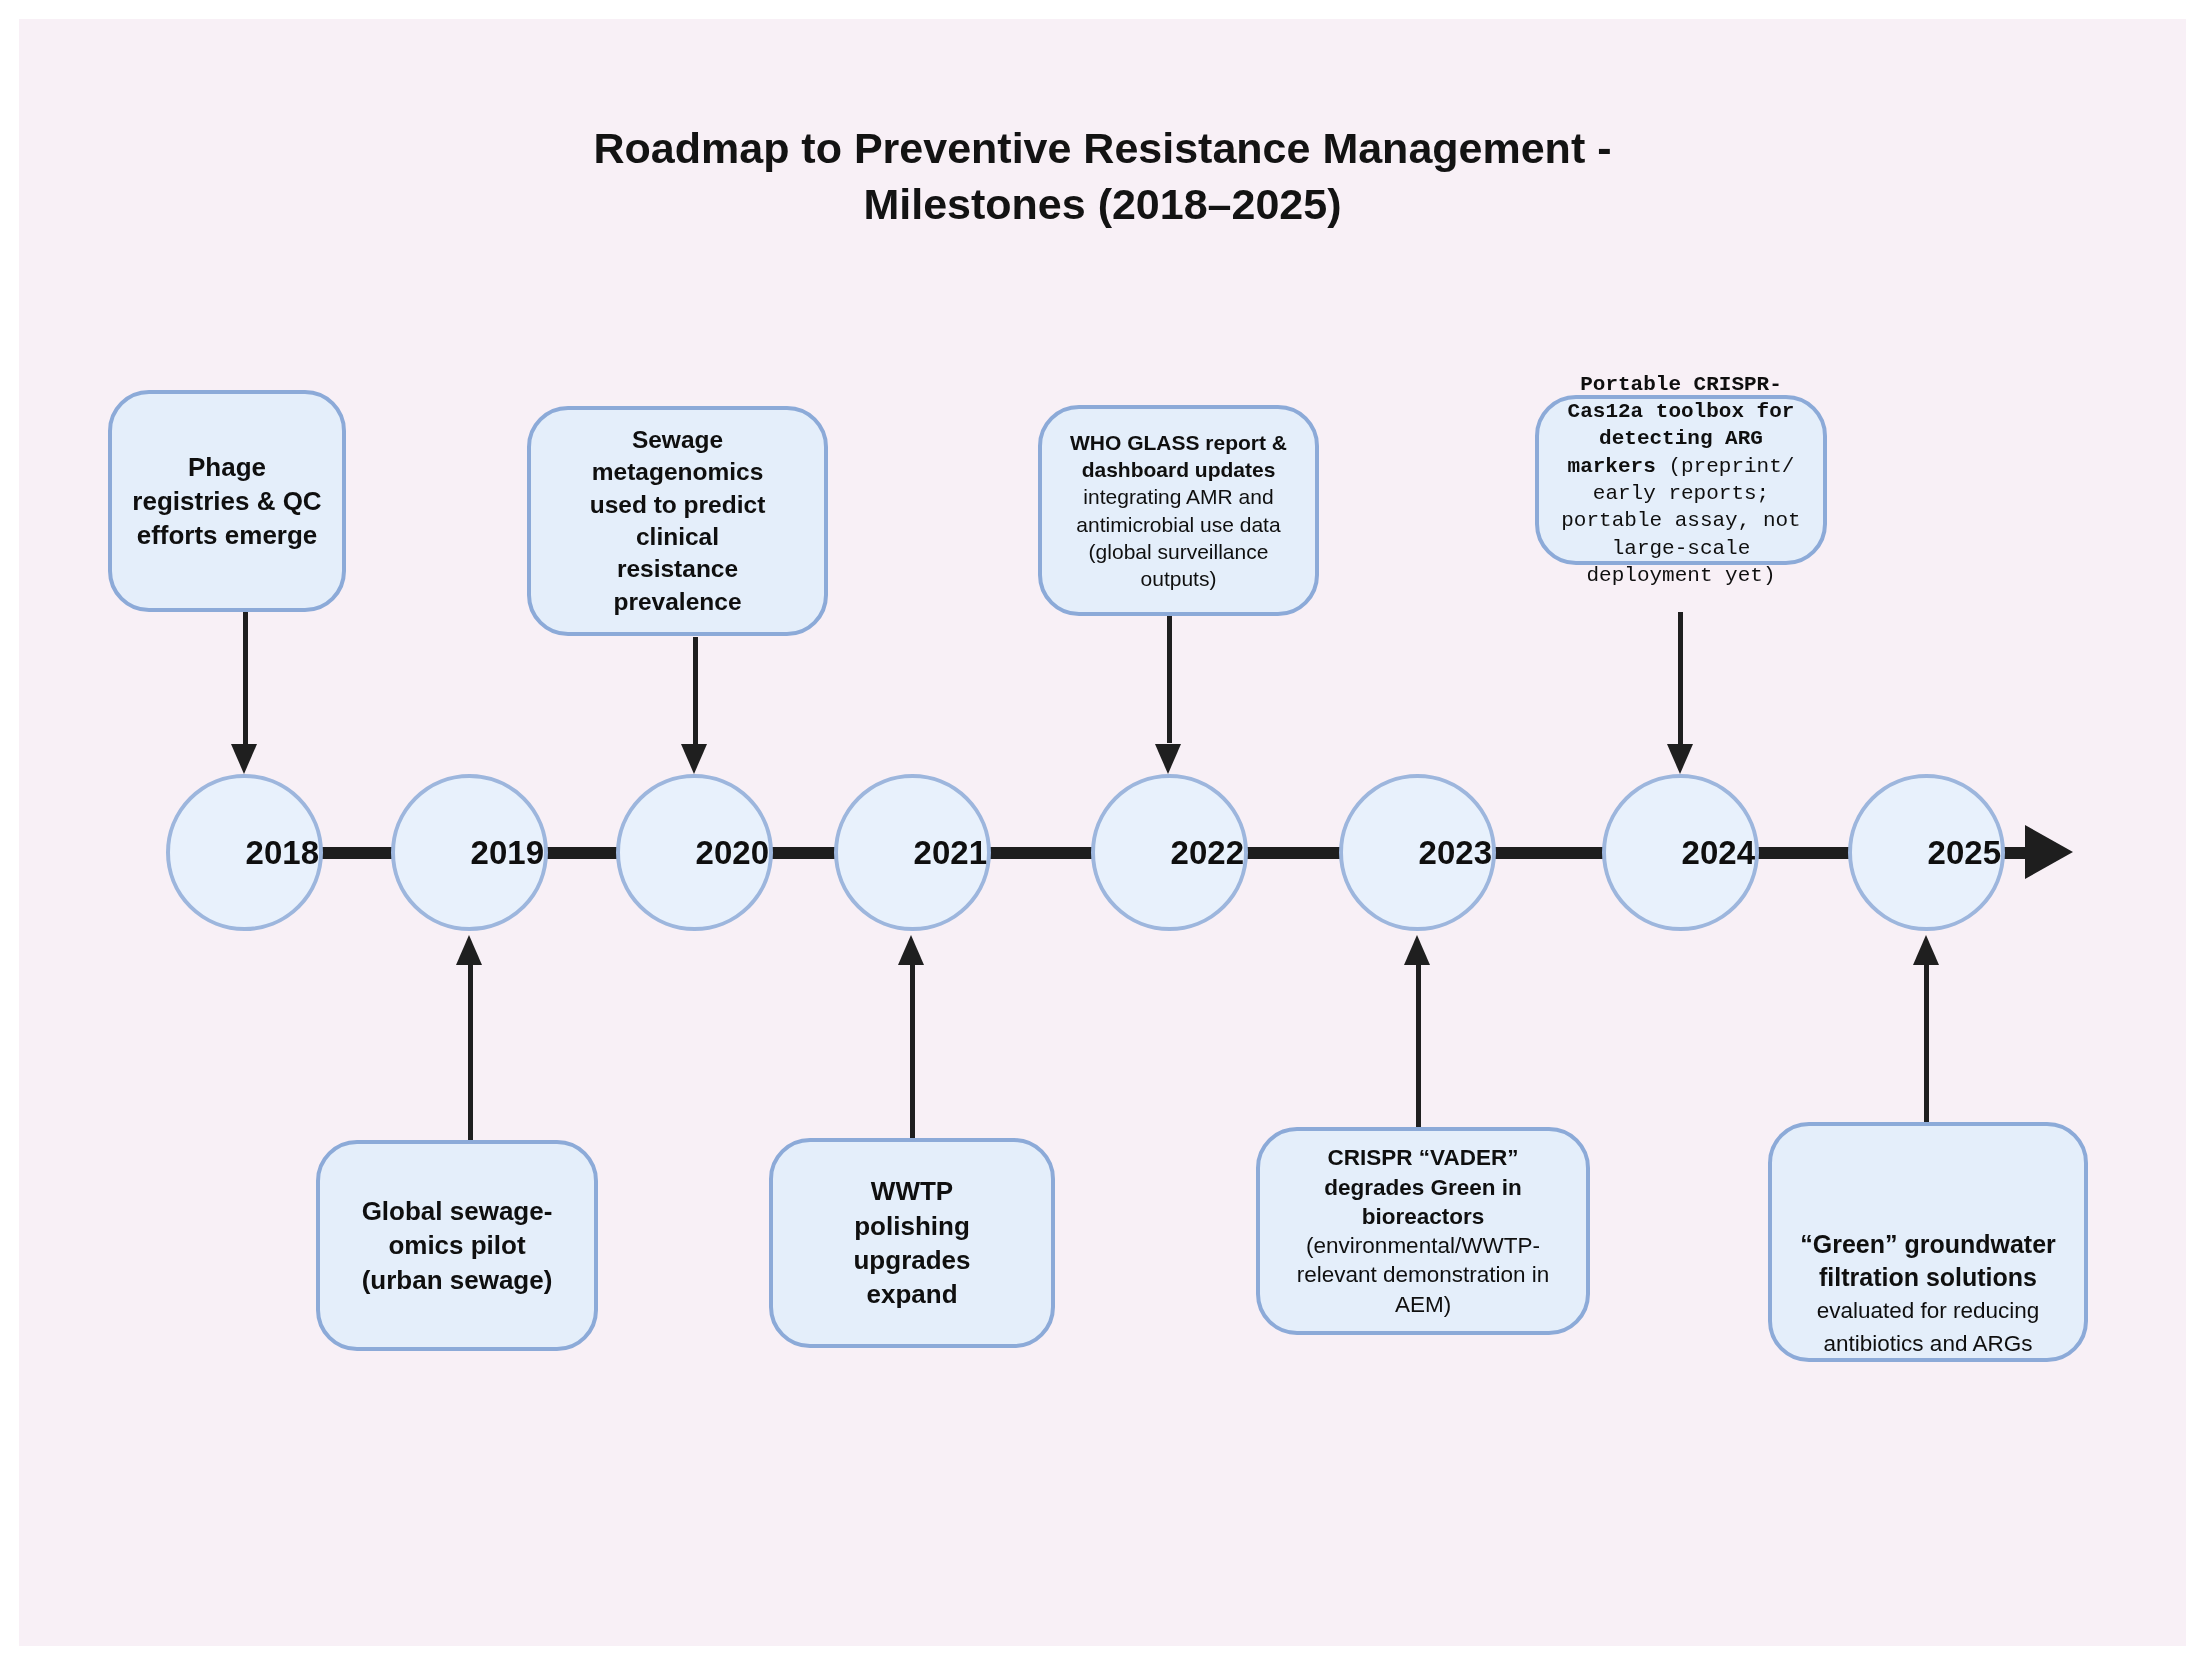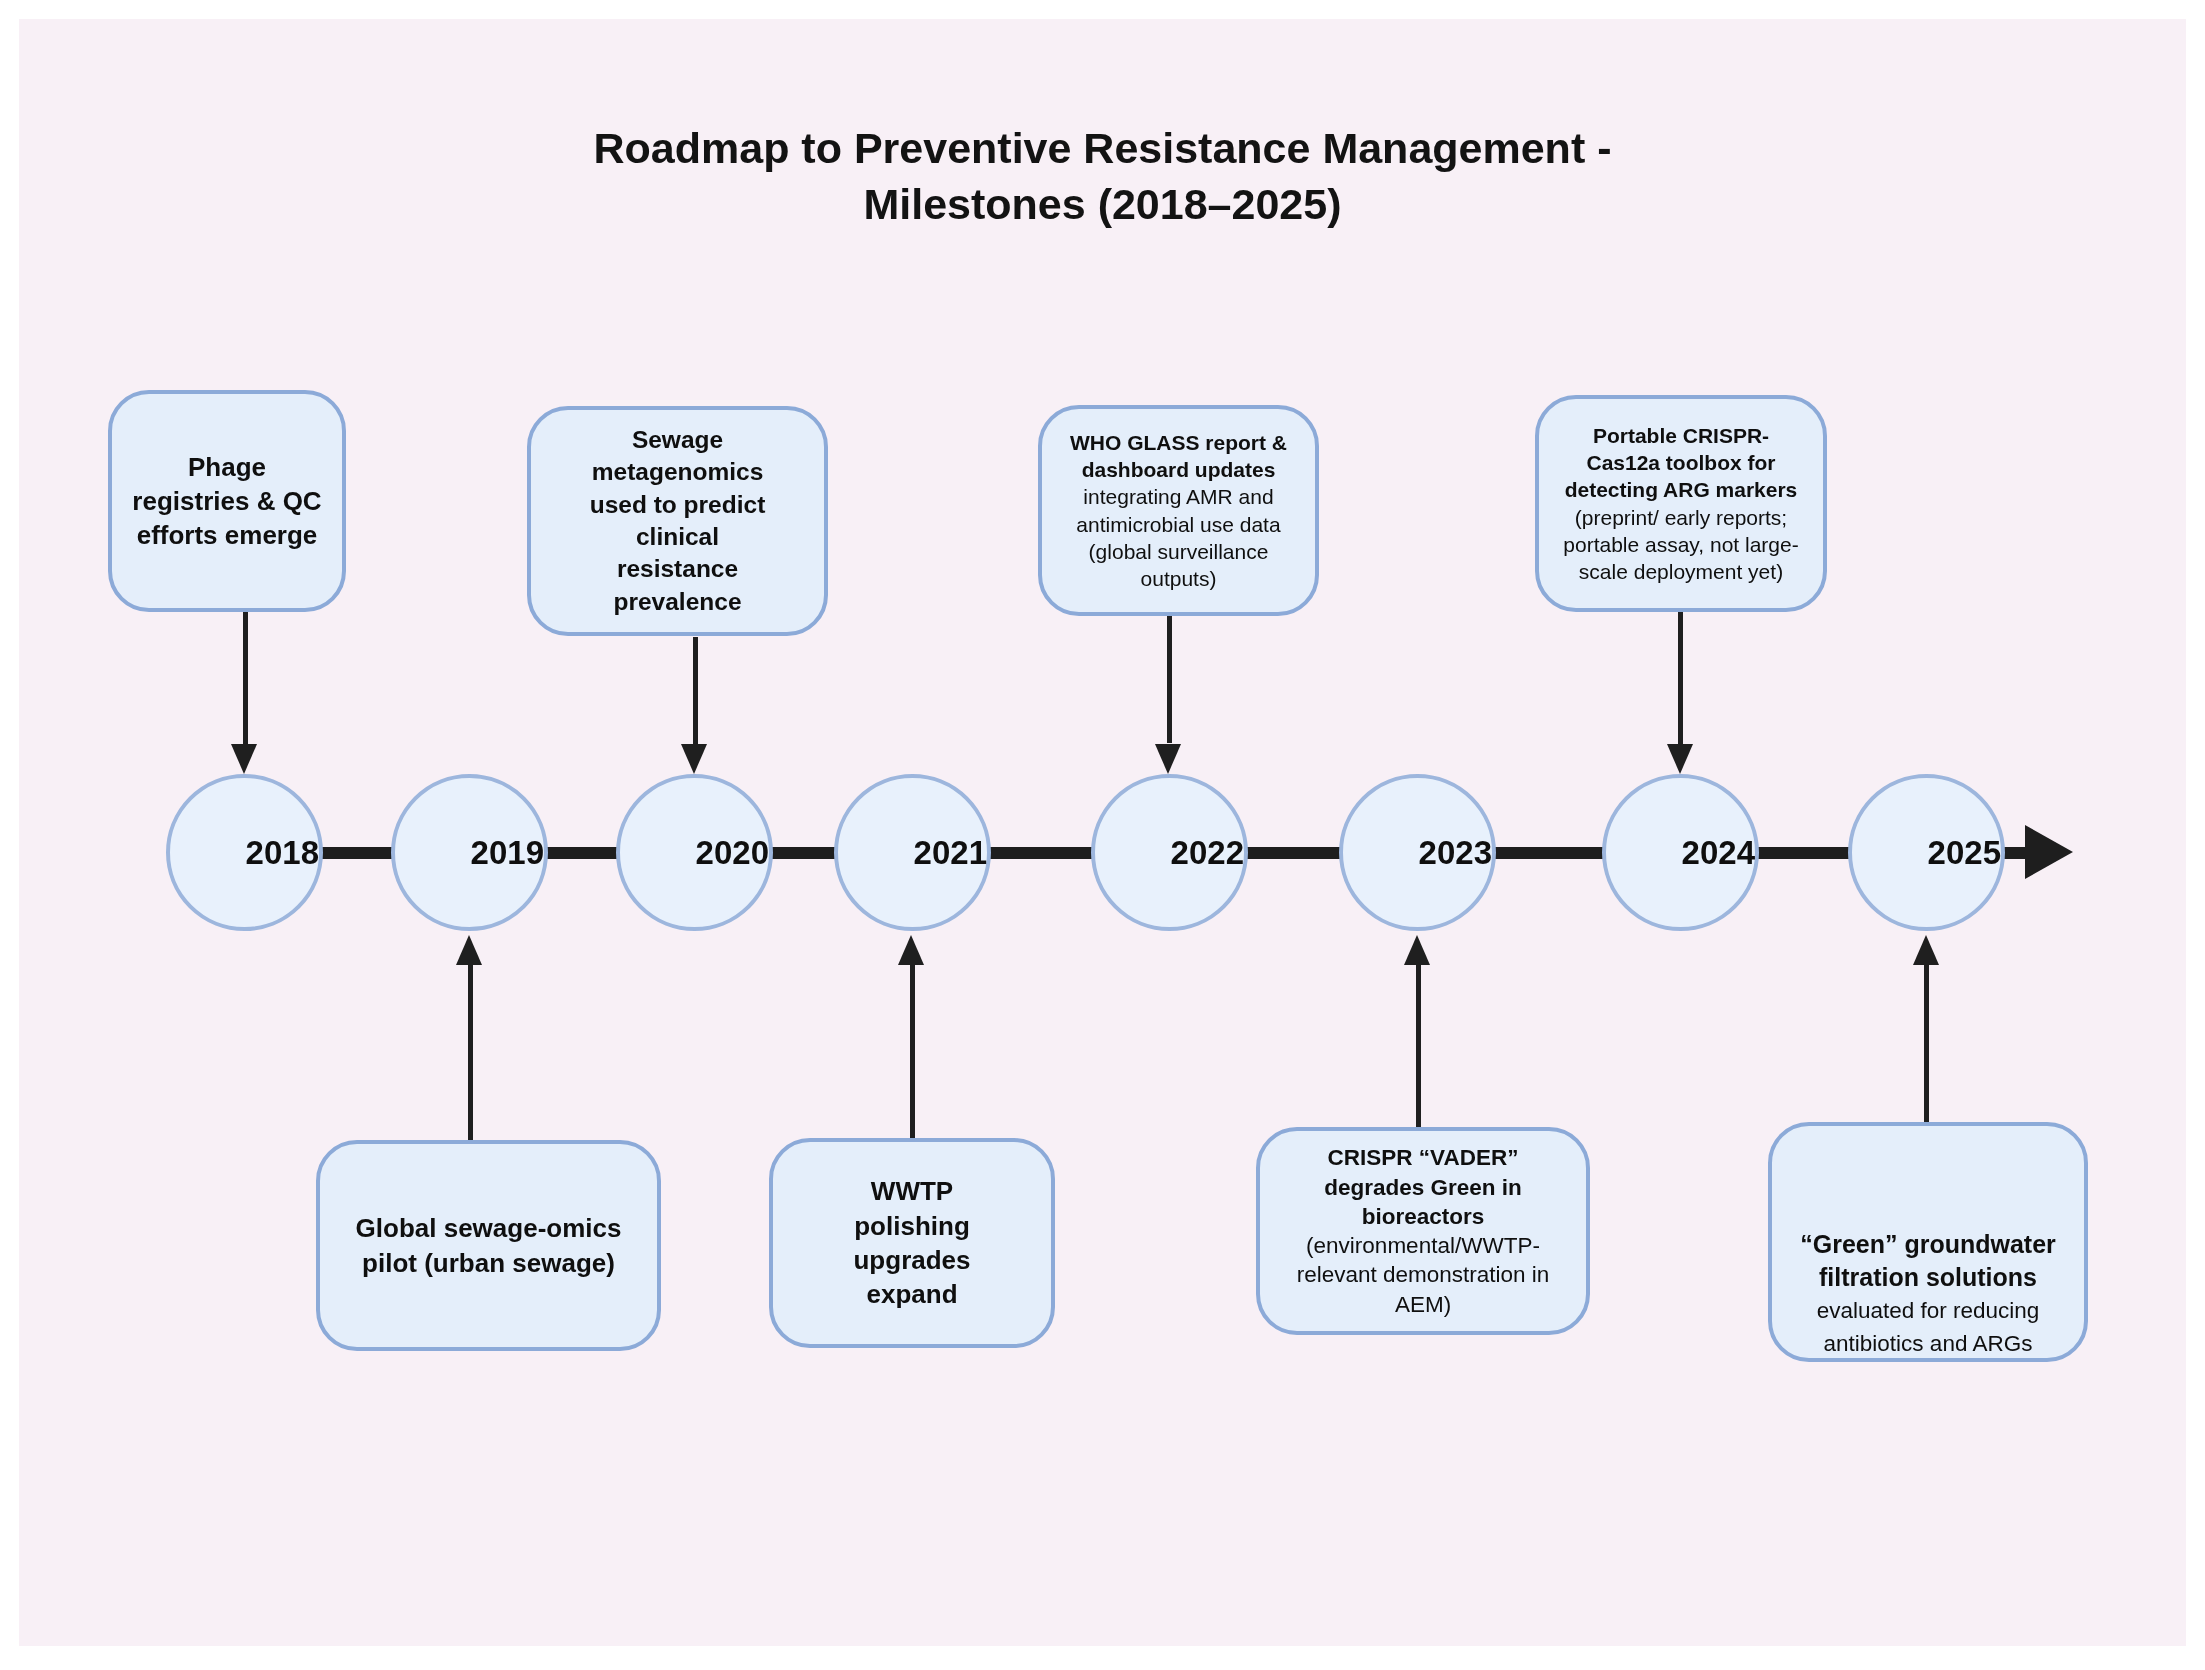--- a/index.html
+++ b/index.html
@@ -127,21 +127,21 @@
         <span>2024</span>
       </div>
       <div class="ycircle" style="left: 1829px; top: 755px;">
         <span>2025</span>
       </div>
       <div class="mbox s-lg" style="left: 89px; top: 371px; width: 238px; height: 222px; padding: 0px 14px;">
         <div class="mtext"><span class="b">Phage registries &amp; QC efforts emerge</span></div>
       </div>
       <div class="aline" style="left: 224px; top: 593px; height: 132px;"></div>
       <div class="ahead down" style="left: 212px; top: 725px;"></div>
-      <div class="mbox s-lg" style="left: 297px; top: 1121px; width: 345px; height: 211px; padding: 0px 27px;">
+      <div class="mbox s-lg" style="left: 297px; top: 1121px; width: 282px; height: 211px; padding: 0px 27px;">
         <div class="mtext"><span class="b">Global sewage-omics pilot (urban sewage)</span></div>
       </div>
       <div class="aline" style="left: 449px; top: 946px; height: 176px;"></div>
       <div class="ahead up" style="left: 437px; top: 916px;"></div>
       <div class="mbox s-md2" style="left: 508px; top: 387px; width: 301px; height: 230px; padding: 0px 42px;">
         <div class="mtext"><span class="b">Sewage metagenomics used to predict clinical resistance prevalence</span></div>
       </div>
       <div class="aline" style="left: 674px; top: 618px; height: 107px;"></div>
       <div class="ahead down" style="left: 662px; top: 725px;"></div>
       <div class="mbox s-lg" style="left: 750px; top: 1119px; width: 286px; height: 210px; padding: 9px 55px;">
@@ -152,21 +152,21 @@
       <div class="mbox s-sm" style="left: 1019px; top: 386px; width: 281px; height: 211px; padding: 0px 16.4px;">
         <div class="mtext"><span class="b">WHO GLASS report &amp; dashboard updates</span> <span class="r">integrating AMR and antimicrobial use data (global surveillance outputs)</span></div>
       </div>
       <div class="aline" style="left: 1148px; top: 597px; height: 127px;"></div>
       <div class="ahead down" style="left: 1136px; top: 725px;"></div>
       <div class="mbox s-sm2" style="left: 1237px; top: 1108px; width: 334px; height: 208px; padding: 0px 15px;">
         <div class="mtext"><span class="b">CRISPR “VADER” degrades Green in bioreactors</span> <span class="r">(environmental/WWTP-relevant demonstration in AEM)</span></div>
       </div>
       <div class="aline" style="left: 1397px; top: 946px; height: 162px;"></div>
       <div class="ahead up" style="left: 1385px; top: 916px;"></div>
-      <div class="mbox s-sm" style="left: 1516px; top: 376px; width: 292px; height: 217px; padding: 0px 17.7px;">
+      <div class="mbox s-sm" style="left: 1516px; top: 376px; width: 292px; height: 170px; padding: 0px 17.7px; font-family: Liberation Mono, monospace;">
         <div class="mtext"><span class="b">Portable CRISPR-Cas12a toolbox for detecting ARG markers</span> <span class="r">(preprint/ early reports; portable assay, not large-scale deployment yet)</span></div>
       </div>
       <div class="aline" style="left: 1659px; top: 593px; height: 132px;"></div>
       <div class="ahead down" style="left: 1648px; top: 725px;"></div>
       <div class="mbox s-mix" style="left: 1749px; top: 1103px; width: 320px; height: 240px; padding: 0px 17.7px;">
         <div class="mtext"><span class="b">“Green” groundwater filtration solutions</span> <span class="r">evaluated for reducing antibiotics and ARGs</span></div>
       </div>
       <div class="aline" style="left: 1905px; top: 946px; height: 157px;"></div>
       <div class="ahead up" style="left: 1894px; top: 916px;"></div>
     </div>

